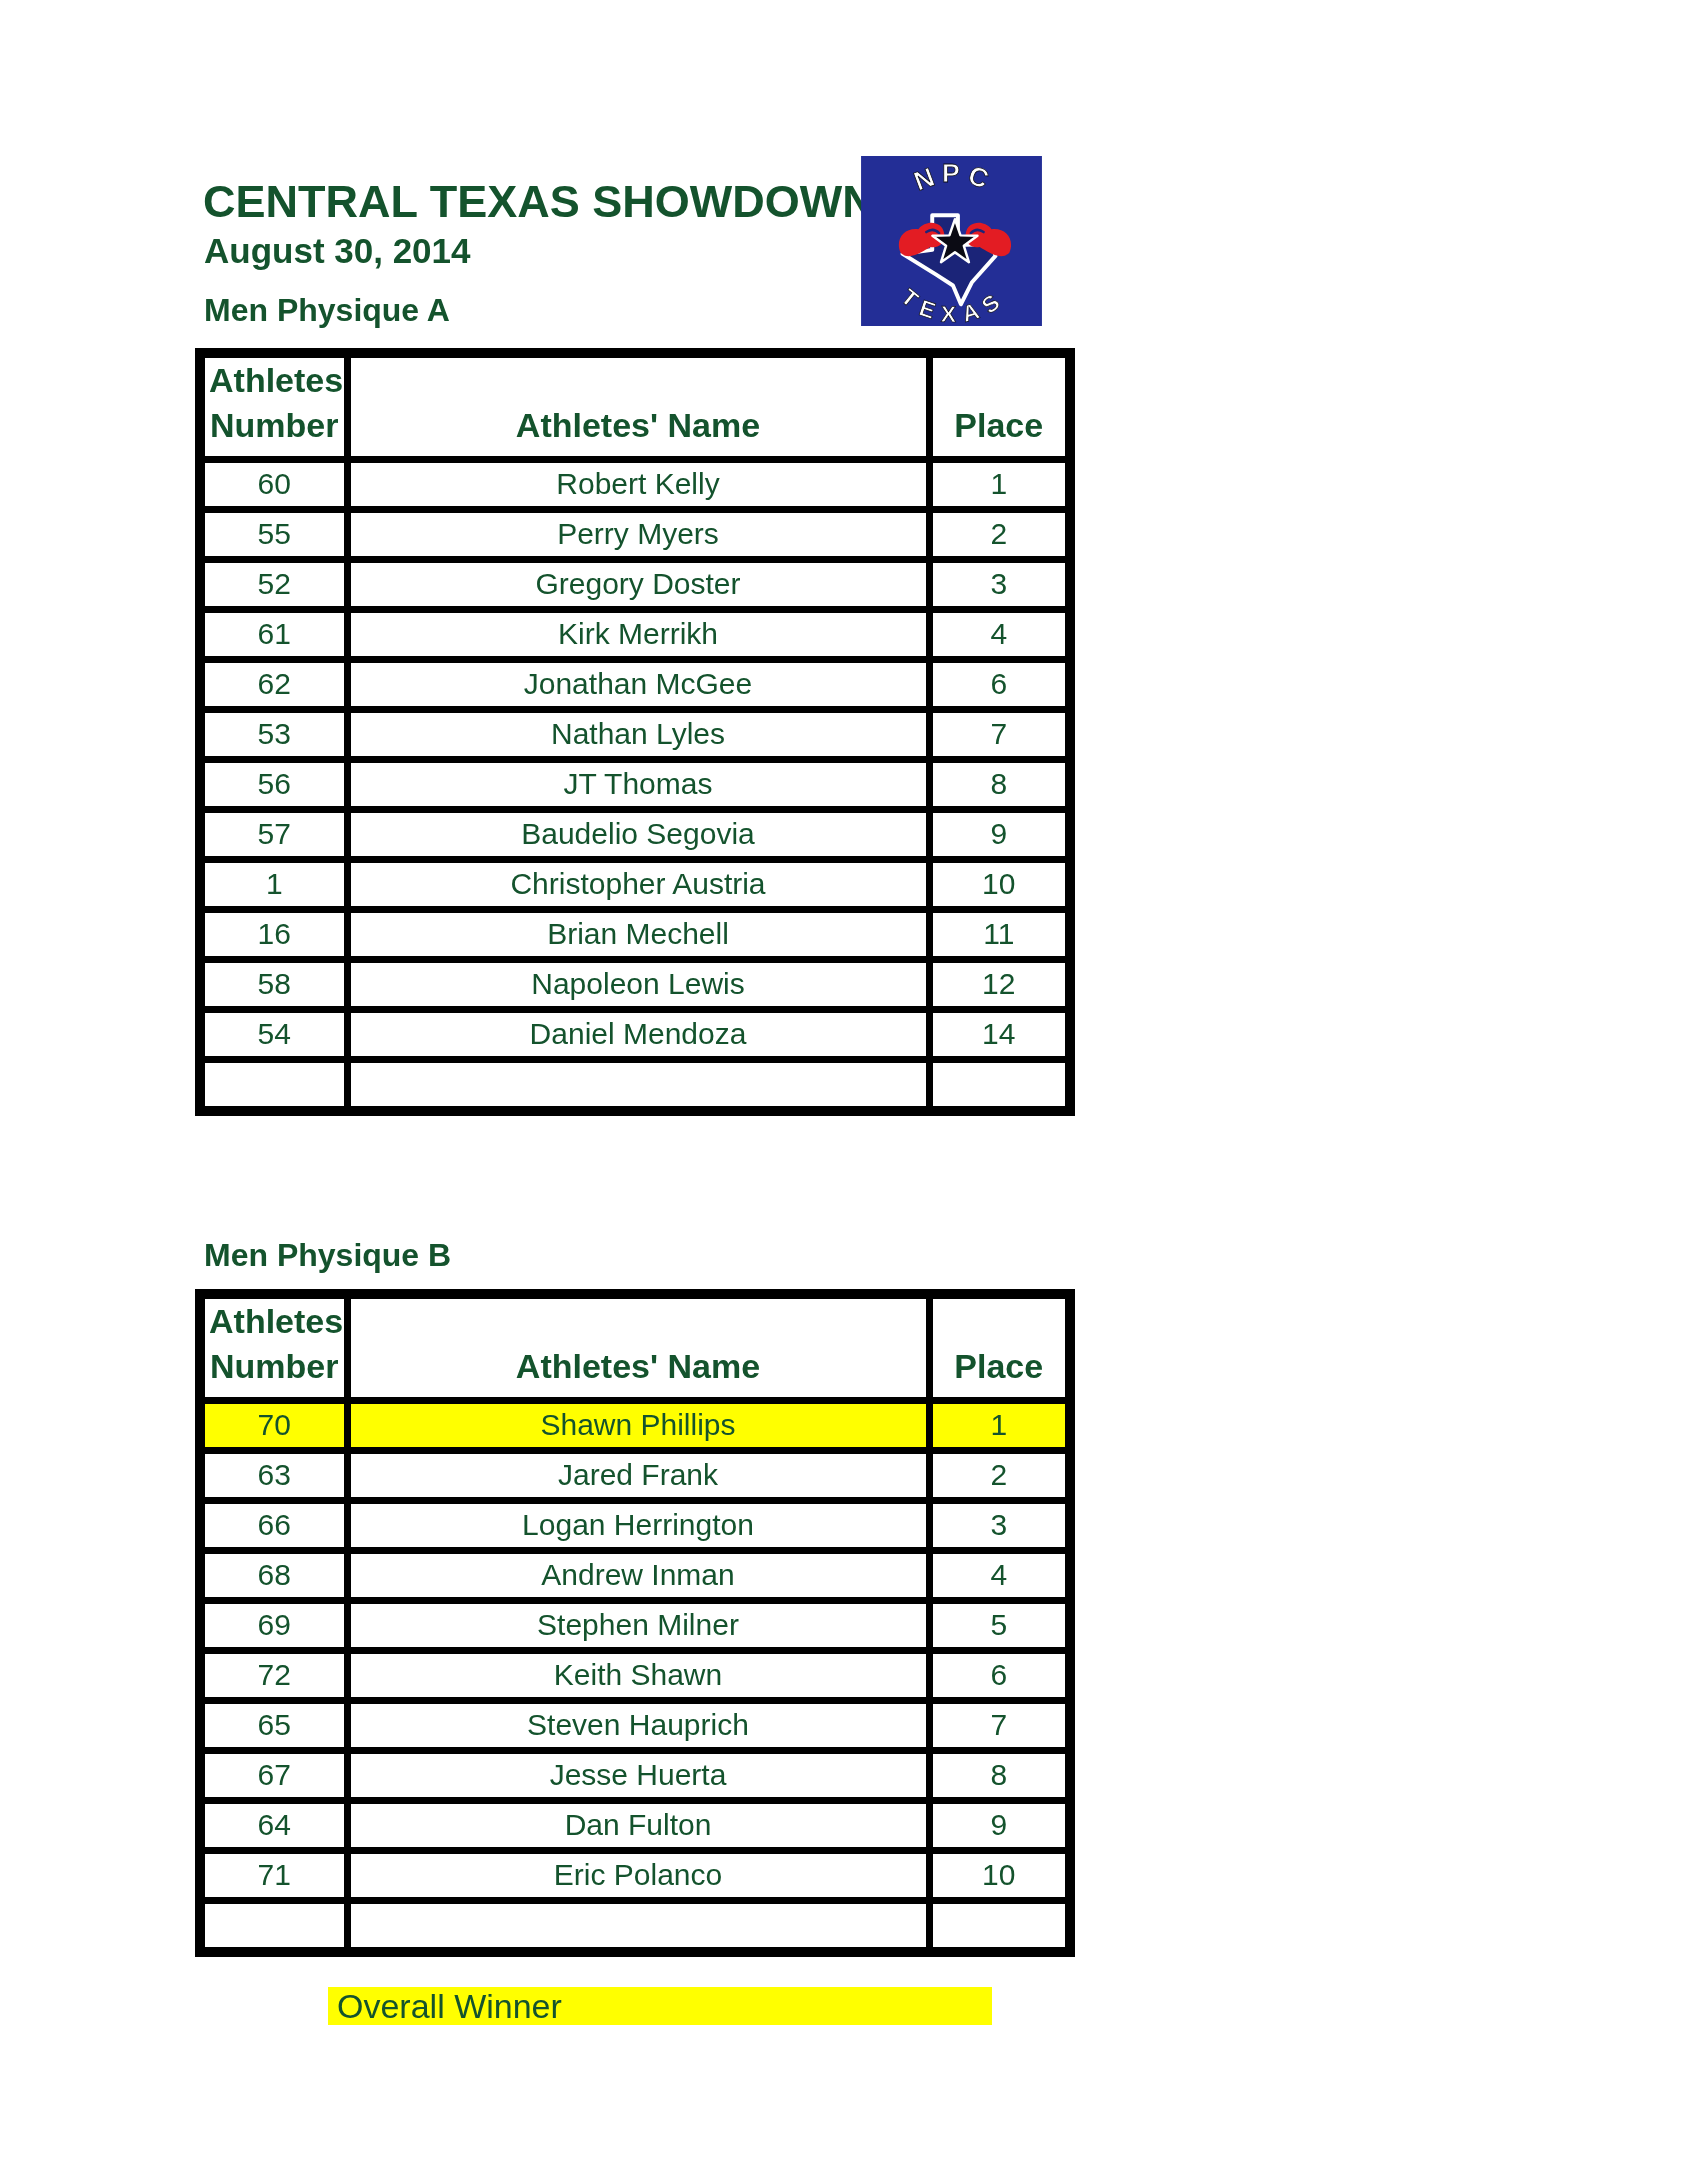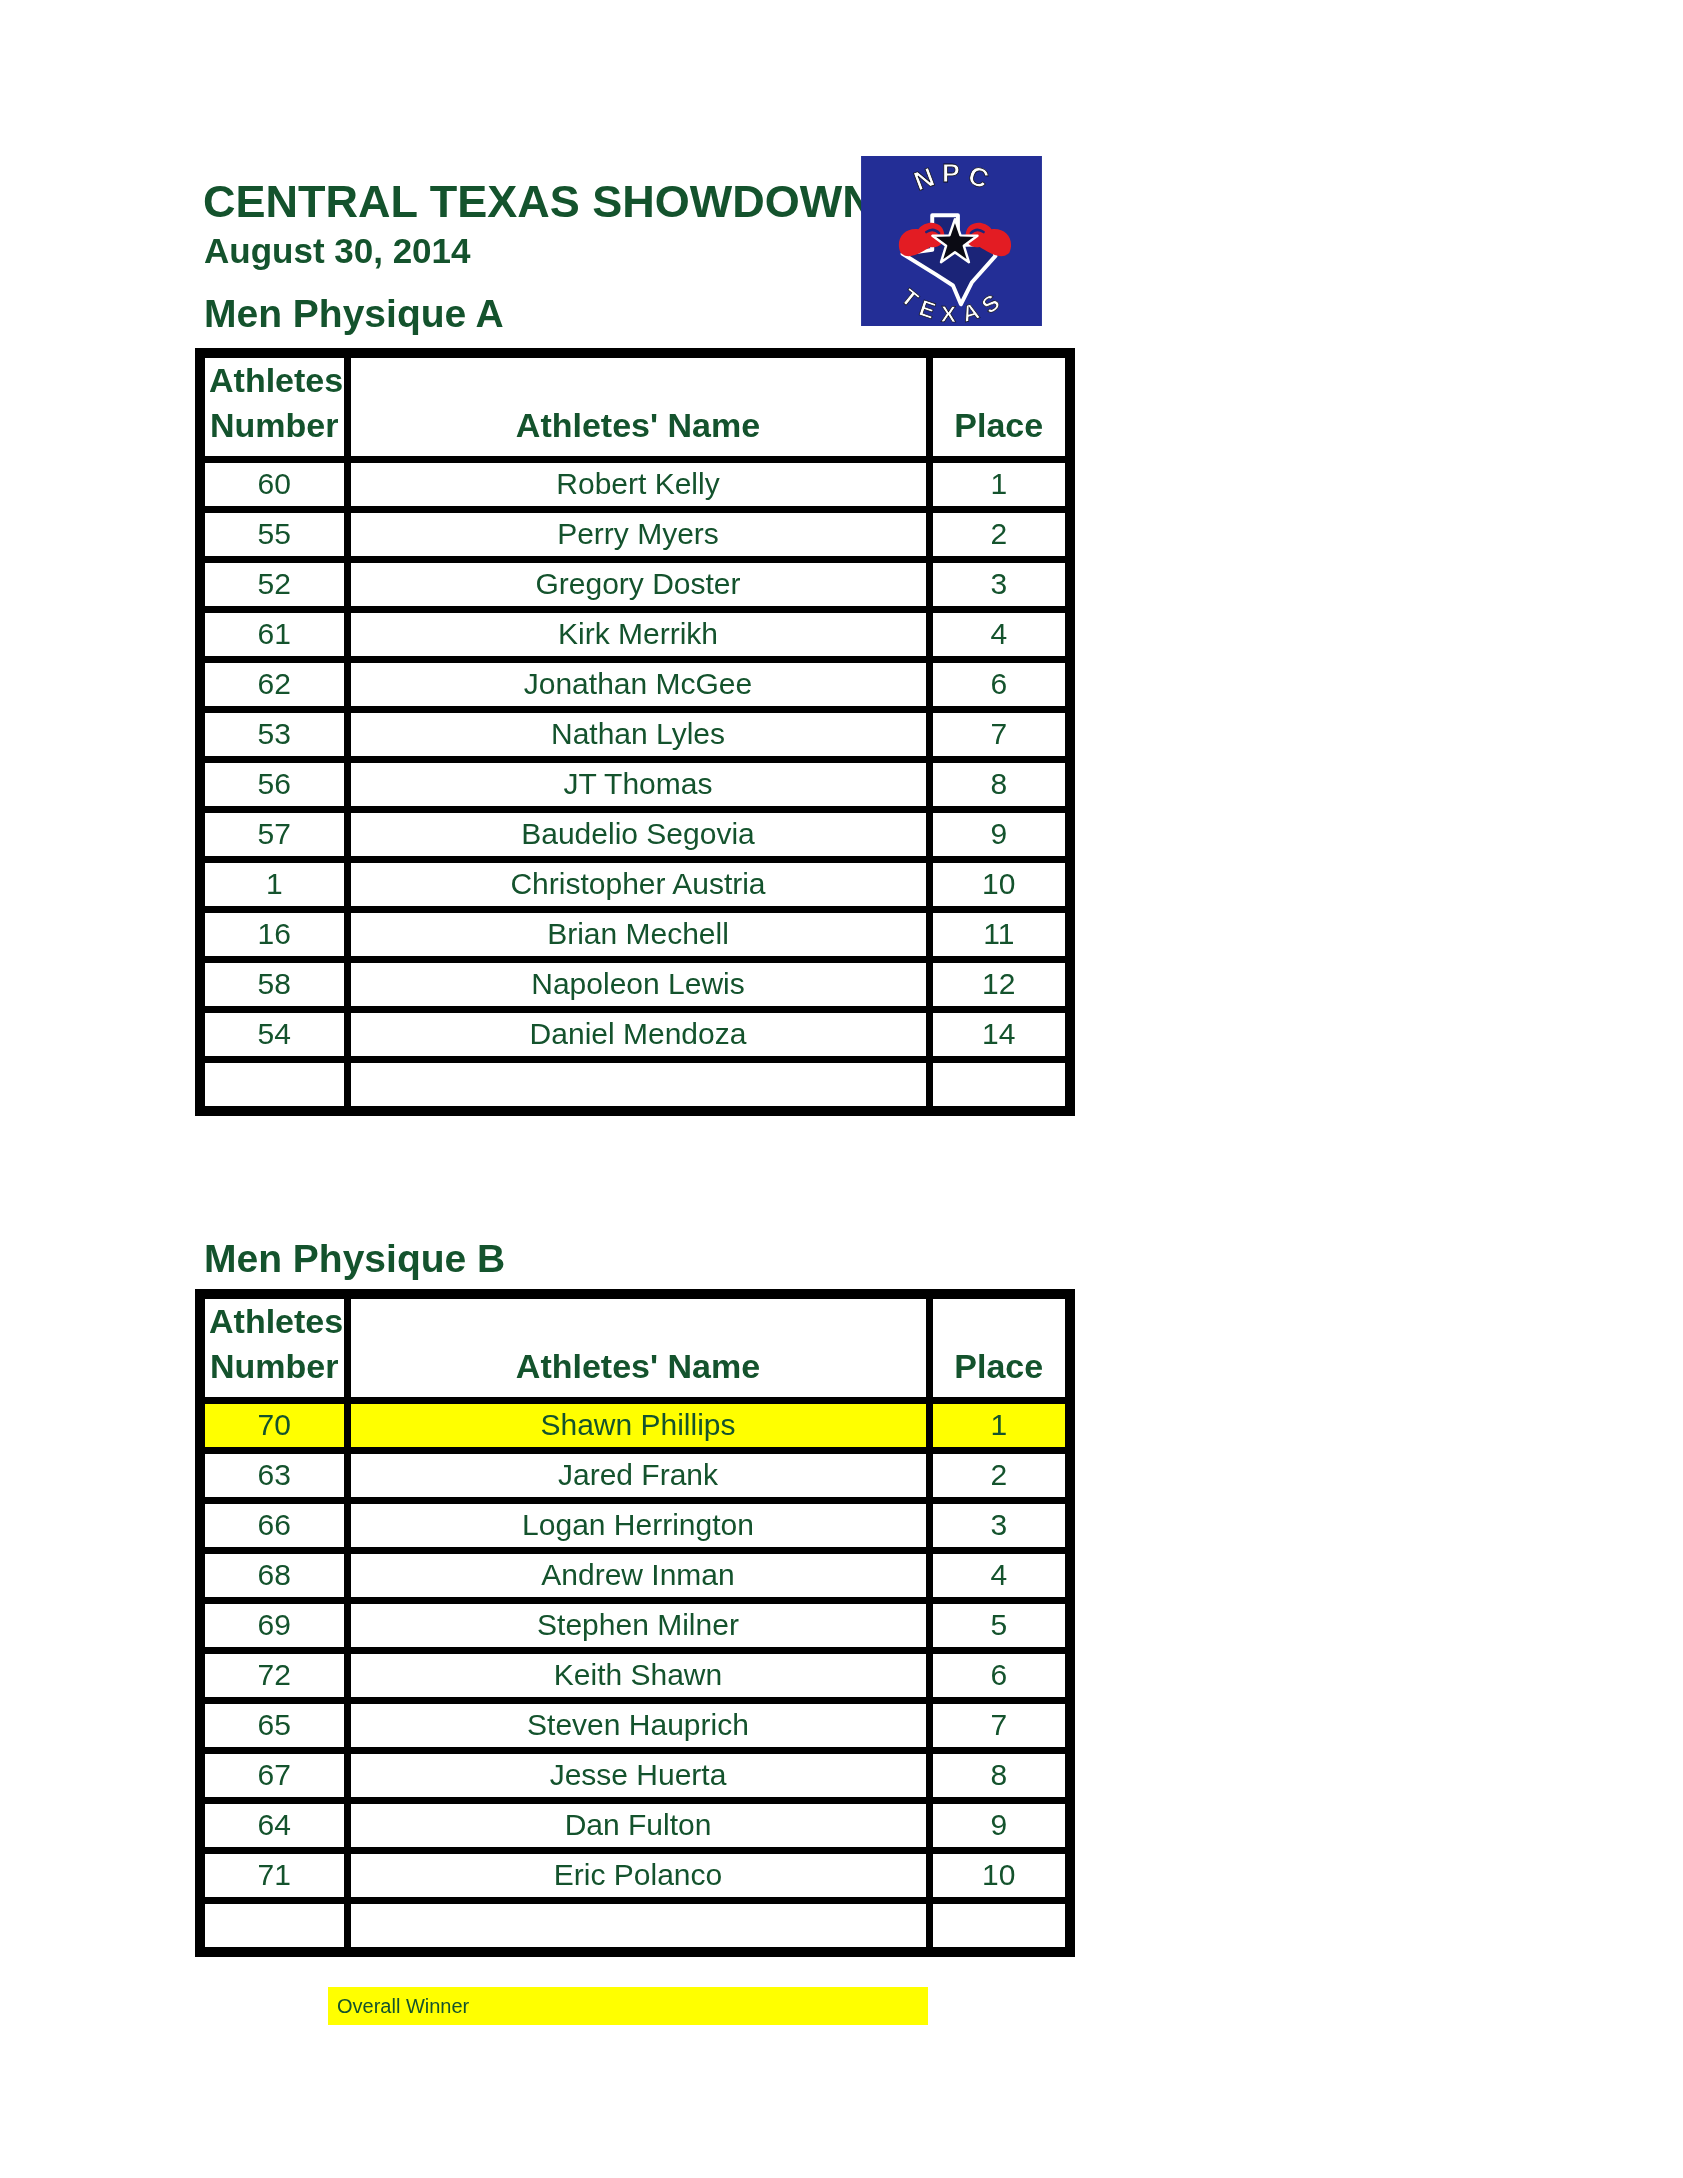--- a/index.html
+++ b/index.html
@@ -12,21 +12,21 @@
     overflow:hidden;
   }
   .doc-title {
     position:absolute; left:203px; top:176px;
     font-size:45px; font-weight:bold; white-space:nowrap;
   }
   .doc-date {
     position:absolute; left:204px; top:231px;
     font-size:35px; font-weight:bold; white-space:nowrap;
   }
-  .section-label { font-size:39px; font-weight:bold; white-space:nowrap; position:absolute; left:204px; }
+  .section-label { font-size:32px; font-weight:bold; white-space:nowrap; position:absolute; left:204px; }
   .label-a { top:292px; }
   .label-b { top:1237px; }
   .logo {
     position:absolute; left:861px; top:156px; width:181px; height:170px;
   }
   table.results {
     position:absolute; left:195px;
     width:869px;
     border-collapse:collapse;
     table-layout:fixed;
@@ -51,23 +51,23 @@
     vertical-align:middle;
     font-size:30px; font-weight:normal;
     padding:0 4px;
   }
   col.c-num   { width:147px; }
   col.c-name  { width:582px; }
   col.c-place { width:141px; }
   tr.highlight td { background:#ffff00; }
   .overall-winner {
     position:absolute; left:328px; top:1987px;
-    width:600px; height:38px;
+    width:664px; height:38px;
     background:#ffff00;
-    font-size:20px; line-height:38px;
+    font-size:34px; line-height:38px;
     padding-left:9px;
     box-sizing:border-box;
     white-space:nowrap;
   }
 </style>
 </head>
 <body>
 
 <div class="sheet">
 

